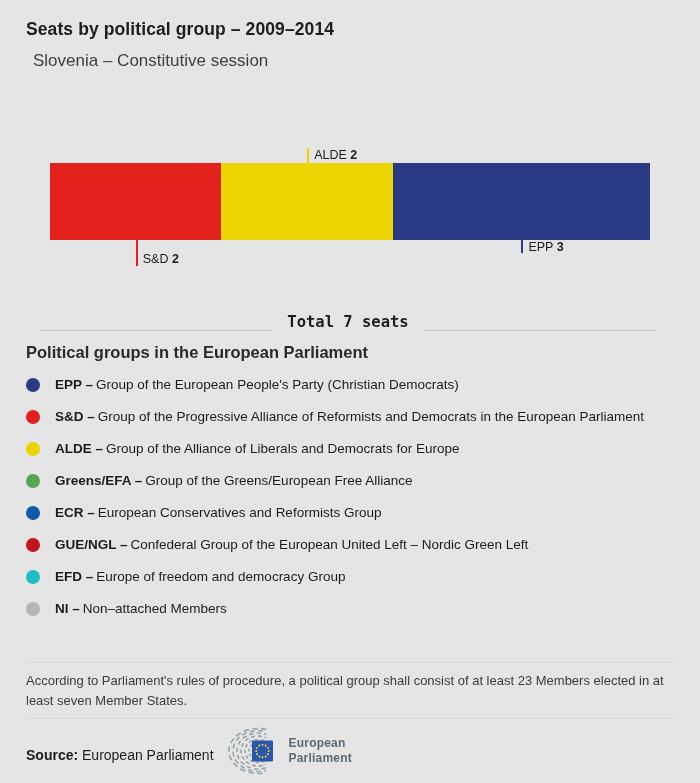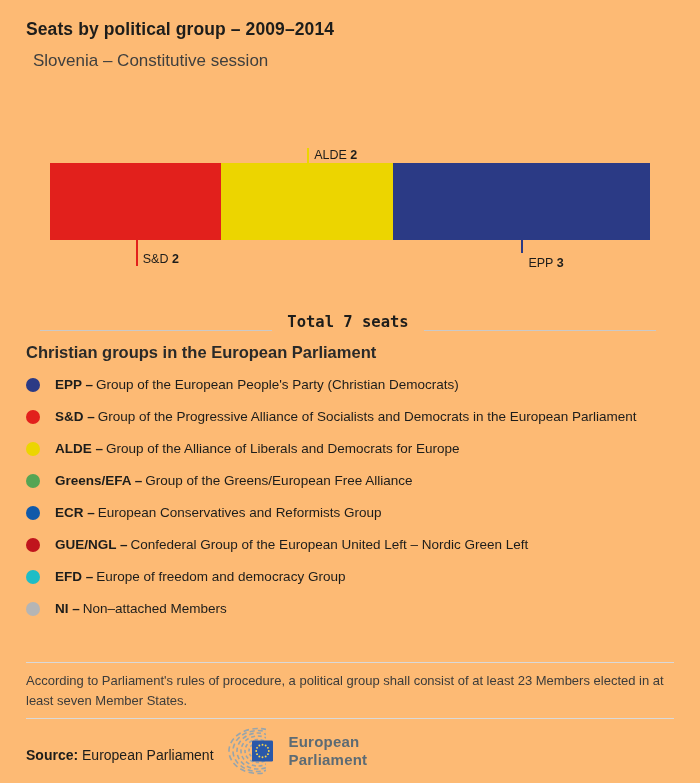--- a/index.html
+++ b/index.html
@@ -1,20 +1,20 @@
 <!DOCTYPE html>
 <html><head>
 <meta charset="utf-8">
 <style>
   * { margin:0; padding:0; box-sizing:border-box; }
   html,body { background:#ffffff; }
   .page {
     position:relative;
     width:700px; height:783px;
-    background:#fdba74;
+    background:#e5e5e5;
     font-family:"Liberation Sans", sans-serif;
     color:#1d1d1b;
     overflow:hidden;
   }
 
   
   .header { position:absolute; top:19px; left:26px; right:26px; }
   .title { font-size:17.5px; font-weight:bold; color:#1d1d1b; letter-spacing:.1px; }
   .subtitle { margin-top:11px; font-size:17px; font-weight:normal; color:#3f3f3e;margin-left:7px; }
 
@@ -23,21 +23,21 @@
   .bar { position:absolute; top:23px; left:0; width:100%; height:77px; display:flex; }
   .bar-seg { height:100%; }
   .tick { position:absolute; width:2px; }
   .tick-alde { left:calc(100% * 3 / 7); top:8px; height:15px; }
   .tick-sd   { left:calc(100% * 1 / 7); top:100px; height:26px; }
   .tick-epp  { left:calc(100% * 5.5 / 7); top:100px; height:13px; }
   .callout { position:absolute; font-size:12.5px; color:#1d1d1b; white-space:nowrap; }
   .callout b { font-weight:bold; }
   .callout-alde { left:calc(100% * 3 / 7 + 7px); top:8px; }
   .callout-sd   { left:calc(100% * 1 / 7 + 7px); top:112px; }
-  .callout-epp  { left:calc(100% * 5.5 / 7 + 7px); top:100px;margin-top:16px; }
+  .callout-epp  { left:calc(100% * 5.5 / 7 + 7px); top:100px; }
 
   
   .total-sep {
     position:absolute; top:313px; left:40px; right:44px;
     display:flex; align-items:flex-end; gap:15px;
   }
   .total-sep .line { flex:1; height:1px; background:#c9c9c9; }
   .total-label {
     font-family:"DejaVu Sans Mono", monospace;
     font-size:15.5px; font-weight:bold; color:#1d1d1b; white-space:nowrap;
@@ -61,21 +61,21 @@
     padding:8px 0 7px 0;
     font-size:13px; line-height:20px; color:#3c3c3b;
   }
 
   
   .bottom { position:absolute; top:727px; left:26px; right:26px; height:48px;
             display:flex; justify-content:flex-start; align-items:flex-end; }
   .source { font-size:14px; color:#1d1d1b; padding-bottom:12px; }
   .source b { font-weight:bold; }
   .ep-logo { display:flex; align-items:center; gap:7px; }
-  .ep-logo-text { font-size:15px; font-weight:bold; color:#5d6b74; line-height:1.22; letter-spacing:.2px; }
+  .ep-logo-text { font-size:12px; font-weight:bold; color:#5d6b74; line-height:1.22; letter-spacing:.2px; }
 </style>
 </head>
 <body>
 
 <div class="page">
 
   <div class="header">
     <div class="title">Seats by political group – 2009–2014</div>
     <div class="subtitle">Slovenia – Constitutive session</div>
   </div>
@@ -96,30 +96,30 @@
     <span class="tick tick-epp" style="background: rgb(43, 58, 133);"></span>
     <span class="callout callout-epp"><span>EPP</span> <b>3</b></span>
   </div>
 
   <div class="total-sep">
     <span class="line"></span>
     <span class="total-label">Total 7 seats</span>
     <span class="line"></span>
   </div>
 
-  <div class="legend-heading">Christian groups in the European Parliament</div>
+  <div class="legend-heading">Political groups in the European Parliament</div>
 
   <ul class="legend">
     <li class="legend-row">
       <span class="dot" style="background: rgb(43, 58, 133);"></span>
       <span class="legend-text"><b>EPP –</b><span>Group of the European People's Party (Christian Democrats)</span></span>
     </li>
     <li class="legend-row">
       <span class="dot" style="background: rgb(226, 32, 28);"></span>
-      <span class="legend-text"><b>S&amp;D –</b><span>Group of the Progressive Alliance of Socialists and Democrats in the European Parliament</span></span>
+      <span class="legend-text"><b>S&amp;D –</b><span>Group of the Progressive Alliance of Reformists and Democrats in the European Parliament</span></span>
     </li>
     <li class="legend-row">
       <span class="dot" style="background: rgb(236, 213, 0);"></span>
       <span class="legend-text"><b>ALDE –</b><span>Group of the Alliance of Liberals and Democrats for Europe</span></span>
     </li>
     <li class="legend-row">
       <span class="dot" style="background: rgb(85, 165, 84);"></span>
       <span class="legend-text"><b>Greens/EFA –</b><span>Group of the Greens/European Free Alliance</span></span>
     </li>
     <li class="legend-row">

